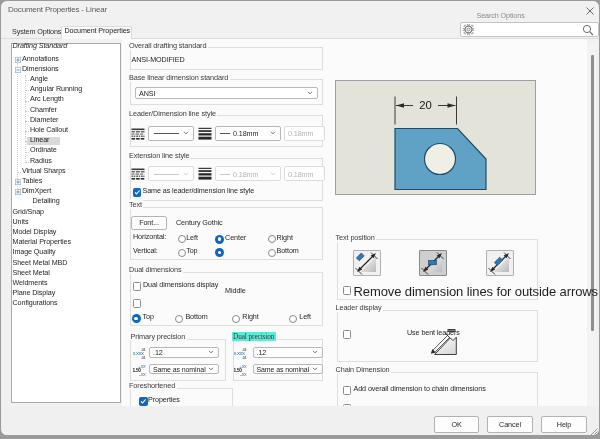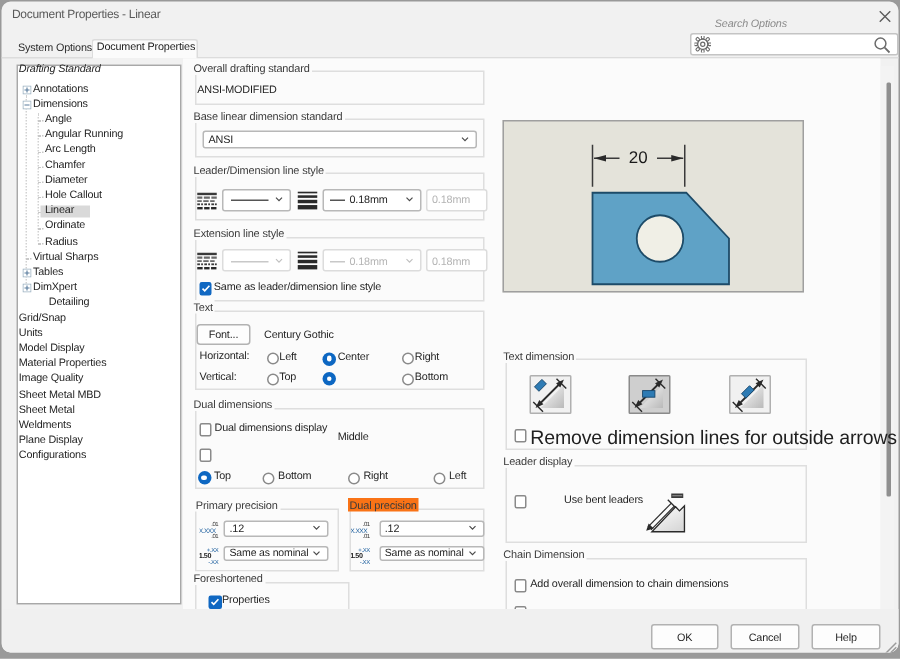--- a/index.html
+++ b/index.html
@@ -35,21 +35,21 @@
 <circle cx="5.5" cy="5.5" r="1.4" fill="none" stroke="#6b6b6b" stroke-width="0.8"></circle>
 <rect x="4.6" y="-0.3" width="1.8" height="2.2" rx="0.5" transform="rotate(0 5.5 5.5)" fill="none" stroke="#6b6b6b" stroke-width="0.7"></rect>
       <rect x="4.6" y="-0.3" width="1.8" height="2.2" rx="0.5" transform="rotate(45 5.5 5.5)" fill="none" stroke="#6b6b6b" stroke-width="0.7"></rect>
       <rect x="4.6" y="-0.3" width="1.8" height="2.2" rx="0.5" transform="rotate(90 5.5 5.5)" fill="none" stroke="#6b6b6b" stroke-width="0.7"></rect>
       <rect x="4.6" y="-0.3" width="1.8" height="2.2" rx="0.5" transform="rotate(135 5.5 5.5)" fill="none" stroke="#6b6b6b" stroke-width="0.7"></rect>
       <rect x="4.6" y="-0.3" width="1.8" height="2.2" rx="0.5" transform="rotate(180 5.5 5.5)" fill="none" stroke="#6b6b6b" stroke-width="0.7"></rect>
       <rect x="4.6" y="-0.3" width="1.8" height="2.2" rx="0.5" transform="rotate(225 5.5 5.5)" fill="none" stroke="#6b6b6b" stroke-width="0.7"></rect>
       <rect x="4.6" y="-0.3" width="1.8" height="2.2" rx="0.5" transform="rotate(270 5.5 5.5)" fill="none" stroke="#6b6b6b" stroke-width="0.7"></rect>
       <rect x="4.6" y="-0.3" width="1.8" height="2.2" rx="0.5" transform="rotate(315 5.5 5.5)" fill="none" stroke="#6b6b6b" stroke-width="0.7"></rect>
     </svg>
-<div class="t" style="left:475.5px;top:10px;color:#8a8a8a;font-size:7.2px;letter-spacing:-0.1px;font-style:italic;">Search Options</div>
+<div class="t" style="left:475.5px;top:10px;color:#8a8a8a;font-size:7.2px;letter-spacing:-0.1px;">Search Options</div>
 <svg class="abs" style="left:581px;top:23px;" width="12" height="12" viewBox="0 0 12 12">
 <circle cx="5" cy="5" r="3.6" fill="none" stroke="#6b6b6b" stroke-width="1"></circle>
 <line x1="7.8" y1="7.8" x2="11" y2="11" stroke="#6b6b6b" stroke-width="1.2"></line>
     </svg>
 <div class="abs" style="left:121px;top:38px;width:465px;height:367px;background:#fbfbfb;"></div>
 <div class="abs" style="left:586px;top:43px;width:9px;height:362px;background:#f3f3f3;"></div>
 <div class="abs" style="left:590px;top:54px;width:2.5px;height:276px;background:#8f8f8f;border-radius:1px;"></div>
 <div class="abs" style="left:10px;top:42px;width:110px;height:360px;background:#fff;border:1px solid #a8a8a8;"></div>
 <div class="abs" style="left:16.2px;top:62px;width:1px;height:128px;border-left:1px dotted #d2d2d2;"></div>
 <div class="abs" style="left:24.2px;top:74px;width:1px;height:86px;border-left:1px dotted #d2d2d2;"></div>
@@ -278,21 +278,21 @@
 <text x="-0.5" y="8" font-size="4.8" fill="#222" font-weight="bold" font-family="Liberation Sans" letter-spacing="-0.3">1.50</text>
 <text x="12.5" y="11.8" font-size="4" fill="#1d5f9e" text-anchor="end" font-family="Liberation Sans" letter-spacing="-0.3">-.XX</text>
 </svg>
 <div class="combo" style="left:148px;top:362.8px;width:69.5px;height:10.5px;border-color:#b8b8b8;">
       <div class="tx" style="color:#1f1f1f;font-size:7px;">Same as nominal</div>
       <svg class="chev" width="6" height="4" viewBox="0 0 6 4">
         <path d="M1 0.8 L3 2.8 L5 0.8" fill="none" stroke="#4a4a4a" stroke-width="0.8"></path>
       </svg>
     </div>
 <div class="grp" style="left:231.5px;top:337.5px;width:90.5px;height:42.0px;"></div>
-<div class="gl" style="left:230.5px;top:331.2px;background:#f97316;">Dual precision</div>
+<div class="gl" style="left:230.5px;top:331.2px;background:#5eead4;font-family:Liberation Serif, serif;">Dual precision</div>
 <svg class="abs" style="left:232.5px;top:346px;" width="13" height="12" viewBox="0 0 13 12">
 <text x="12.5" y="3.8" font-size="4" fill="#333" text-anchor="end" font-family="Liberation Sans" letter-spacing="-0.3">.01</text>
 <text x="-0.5" y="8" font-size="4.4" fill="#1d5f9e" font-family="Liberation Sans" letter-spacing="-0.35">X.XXX</text>
 <text x="12.5" y="11.8" font-size="4" fill="#333" text-anchor="end" font-family="Liberation Sans" letter-spacing="-0.3">.01</text>
 </svg>
 <div class="combo" style="left:251.5px;top:346.2px;width:70px;height:10.5px;border-color:#b8b8b8;">
       <div class="tx" style="color:#1f1f1f;font-size:7.2px;">.12</div>
       <svg class="chev" width="6" height="4" viewBox="0 0 6 4">
         <path d="M1 0.8 L3 2.8 L5 0.8" fill="none" stroke="#4a4a4a" stroke-width="0.8"></path>
       </svg>
@@ -322,21 +322,21 @@
 <circle cx="105" cy="79" r="15.5" fill="#f0efe6" stroke="#1d4b68" stroke-width="1.2"></circle>
 <line x1="60" y1="16.5" x2="60" y2="44.5" stroke="#3a3a3a" stroke-width="1"></line>
 <line x1="121.5" y1="16.5" x2="121.5" y2="44.5" stroke="#3a3a3a" stroke-width="1"></line>
 <line x1="61" y1="25.5" x2="78" y2="25.5" stroke="#3a3a3a" stroke-width="1"></line>
 <line x1="103" y1="25.5" x2="120.5" y2="25.5" stroke="#3a3a3a" stroke-width="1"></line>
 <polygon points="61,25.5 69,23.3 69,27.7" fill="#2a2a2a"></polygon>
 <polygon points="120.5,25.5 112.5,23.3 112.5,27.7" fill="#2a2a2a"></polygon>
 <text x="90.5" y="28.8" font-size="11.3" fill="#1a1a1a" text-anchor="middle" font-family="Liberation Sans">20</text>
 </svg>
 <div class="grp" style="left:335.5px;top:238px;width:201.5px;height:60.5px;"></div>
-<div class="gl" style="left:333.0px;top:231.7px;background:#fbfbfb;">Text dimension</div>
+<div class="gl" style="left:333.0px;top:231.7px;background:#fbfbfb;">Text position</div>
 <div class="abs" style="left:352px;top:248.5px;width:28px;height:26.5px;background:#f1f1f1;border:1px solid #b0b0b0;border-radius:1px;"></div>
     <svg class="abs" style="left:353px;top:249.0px;" width="26" height="26" viewBox="0 0 26 26">
       <defs>
         <linearGradient id="g0" x1="0" y1="0" x2="1" y2="1">
           <stop offset="0" stop-color="#ffffff"></stop>
           <stop offset="1" stop-color="#b9b9b9"></stop>
         </linearGradient>
       </defs>
       <polygon points="6.5,22 22,6.5 22,22" fill="url(#g0)" stroke="none"></polygon>
       <line x1="4.5" y1="20.5" x2="20.5" y2="4.5" stroke="#2a2a2a" stroke-width="1.2"></line>
@@ -376,21 +376,21 @@
       <polygon points="22,3 16.7,5.5 19.5,8.3" fill="#2a2a2a"></polygon>
       <line x1="1.5" y1="18" x2="8" y2="24.5" stroke="#2a2a2a" stroke-width="0.9"></line>
       <line x1="17" y1="2.5" x2="23.5" y2="9" stroke="#2a2a2a" stroke-width="0.9"></line>
       <rect x="7.7" y="9.2" width="7.6" height="4.2" transform="rotate(-45 11.5 11.3)" fill="#2e7bb4" stroke="#17466b" stroke-width="0.6"></rect>
     </svg>
 <div class="cb" style="left:341.5px;top:285px;"></div>
 <div class="t" style="left:352.5px;top:282.7px;color:#1f1f1f;font-size:13px;letter-spacing:-0.1px;">Remove dimension lines for outside arrows</div>
 <div class="grp" style="left:335.5px;top:308.5px;width:201.5px;height:52.5px;"></div>
 <div class="gl" style="left:333.0px;top:302.2px;background:#fbfbfb;">Leader display</div>
 <div class="cb" style="left:341.5px;top:329px;"></div>
-<div class="t" style="left:339px;top:326.7px;color:#1f1f1f;font-size:7.2px;letter-spacing:-0.1px;padding-left:36px;">Use bent leaders</div>
+<div class="t" style="left:370px;top:326.7px;color:#1f1f1f;font-size:7.2px;letter-spacing:-0.1px;padding-left:36px;">Use bent leaders</div>
 <svg class="abs" style="left:428px;top:327px;" width="29" height="28" viewBox="0 0 29 28">
 <defs>
         <linearGradient id="ld" x1="0" y1="0" x2="0.7" y2="1">
 <stop offset="0" stop-color="#ffffff"></stop>
           <stop offset="1" stop-color="#d9d9d9"></stop>
         </linearGradient>
       </defs>
 <polygon points="5.6,26.5 27.3,26.5 27.3,9.2 24,12.6 21.4,9.9 5.6,26.5" fill="url(#ld)" stroke="#2a2a2a" stroke-width="0.9"></polygon>
 <line x1="3" y1="23.2" x2="18.6" y2="7.4" stroke="#2a2a2a" stroke-width="0.8"></line>
 <line x1="5" y1="25.2" x2="20.6" y2="9.4" stroke="#2a2a2a" stroke-width="0.8"></line>

